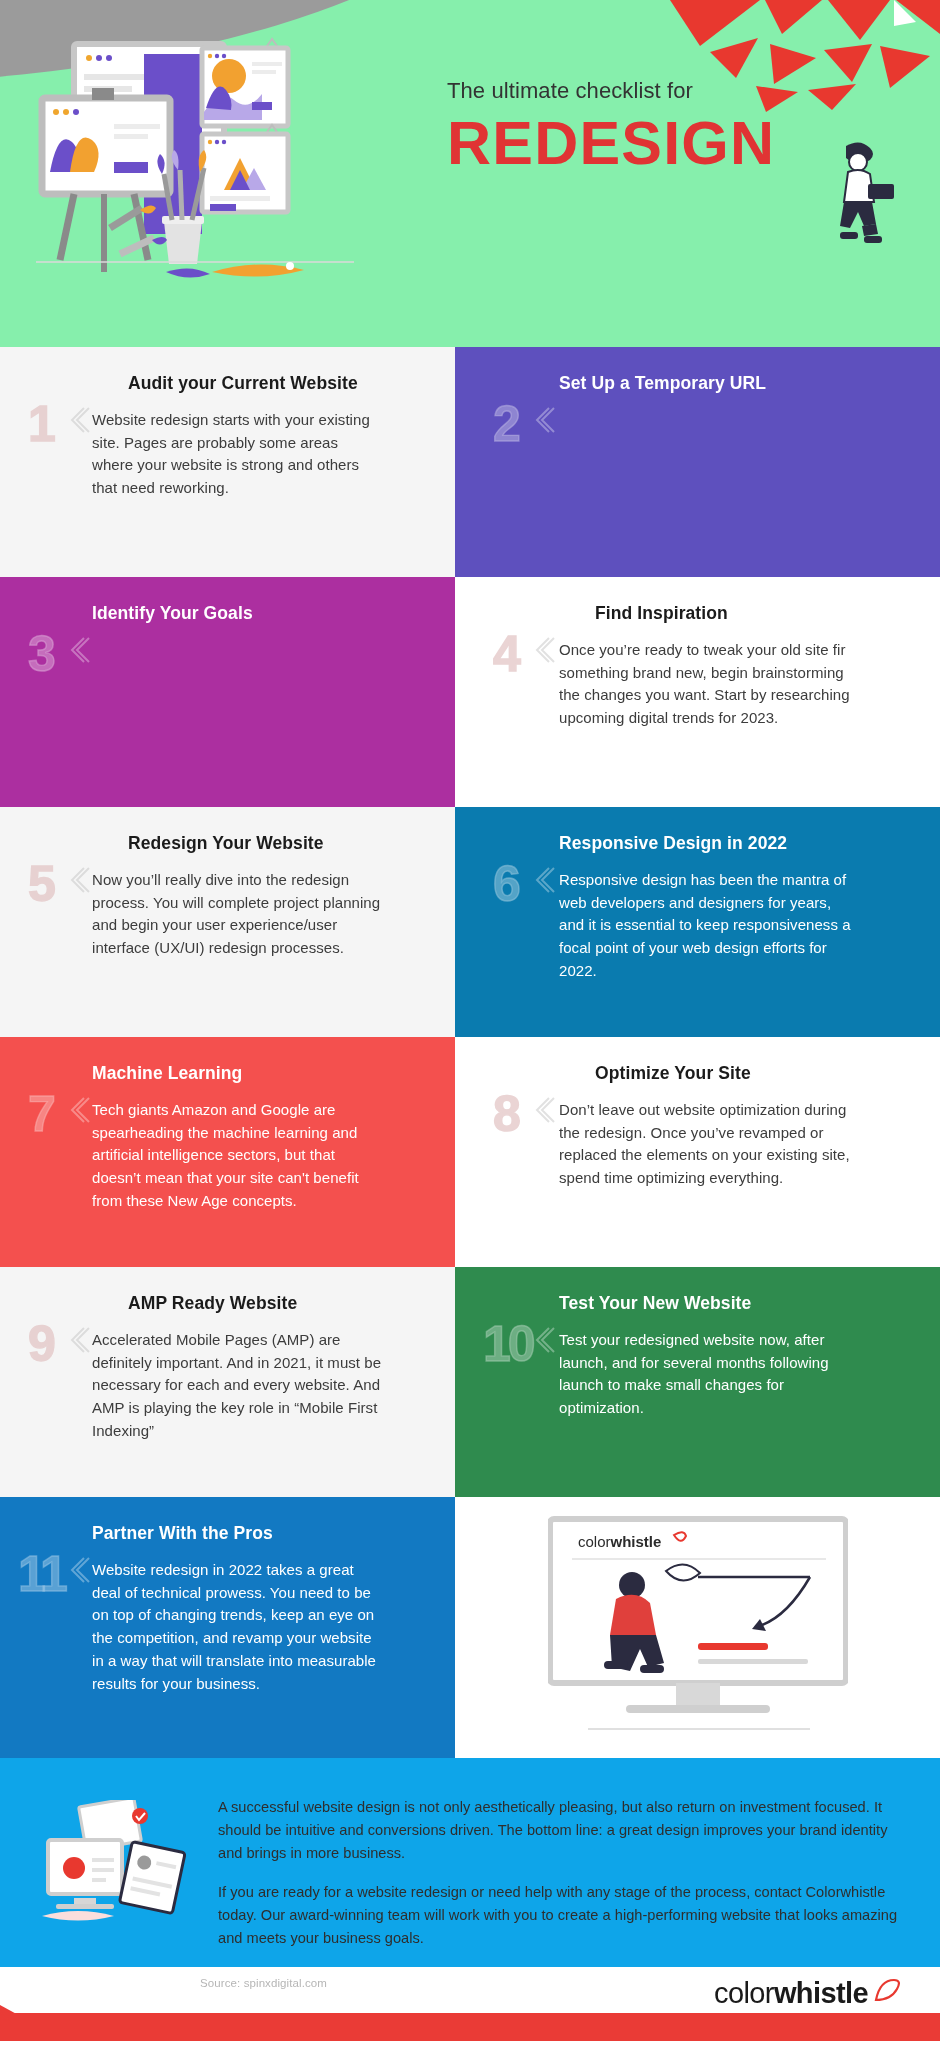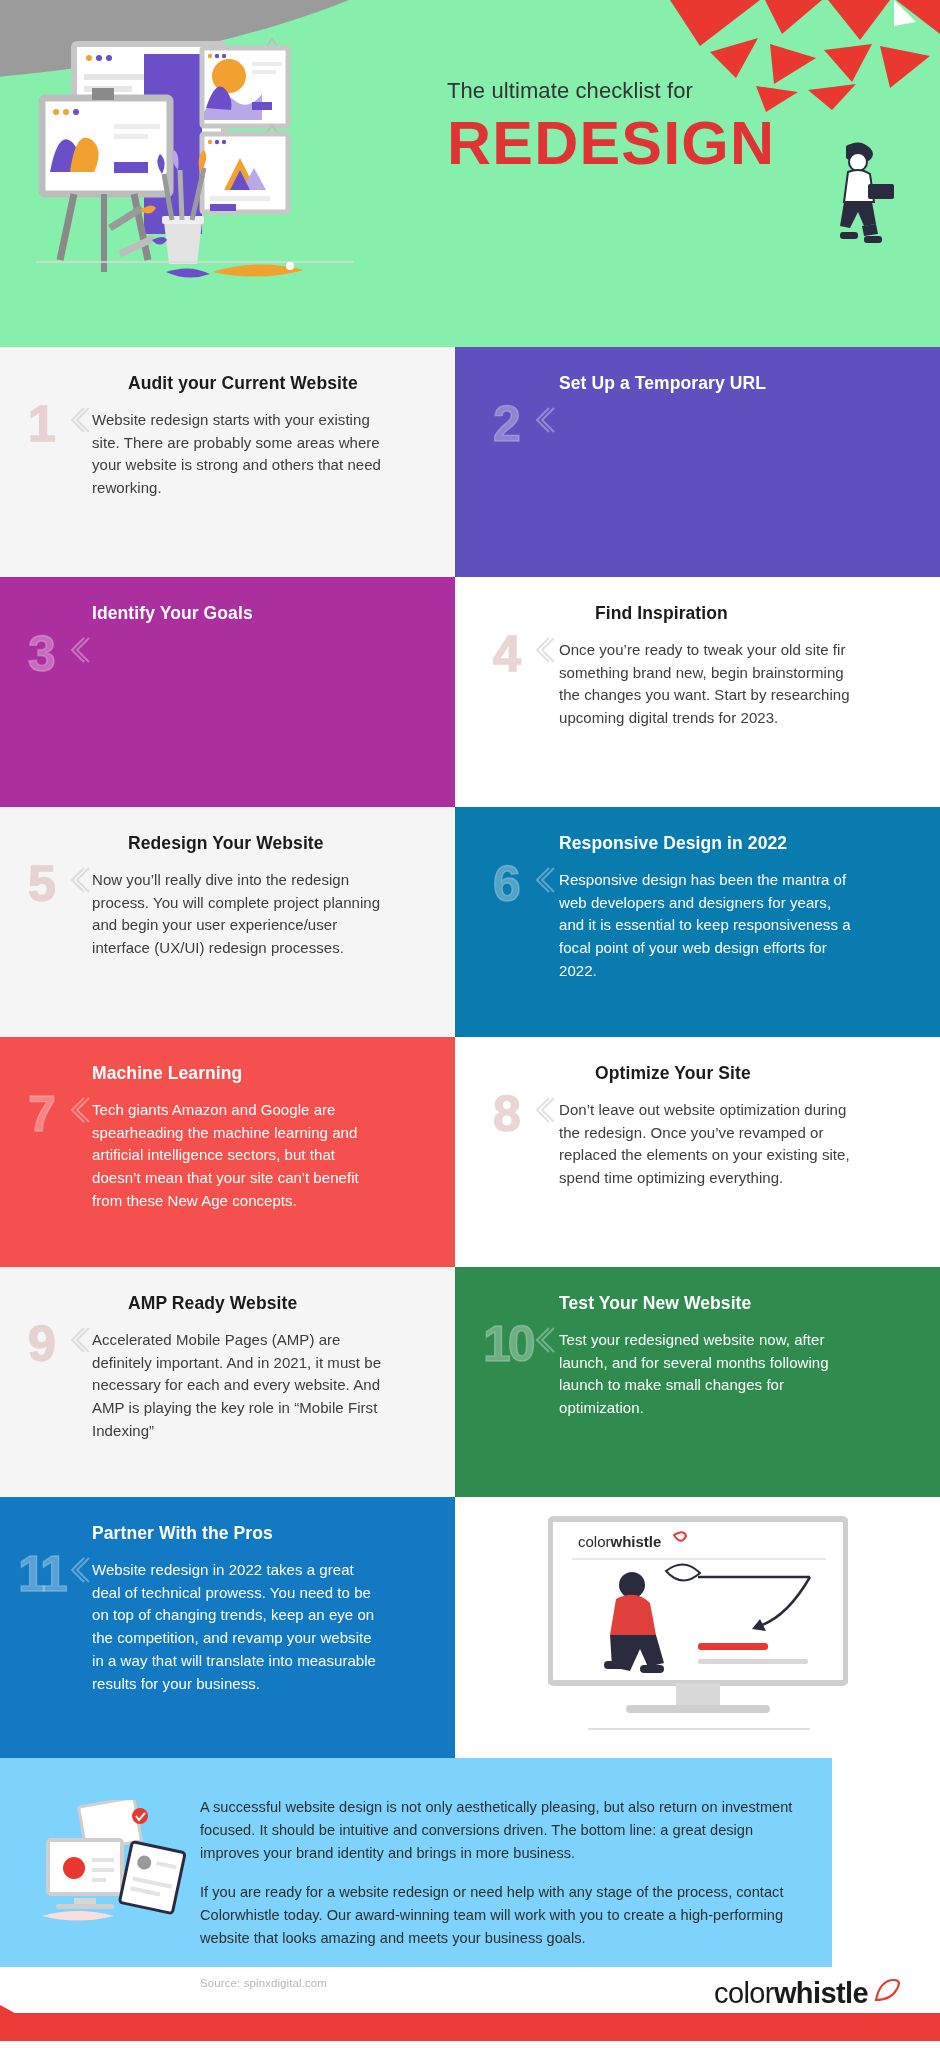--- a/index.html
+++ b/index.html
@@ -137,25 +137,25 @@
   .card.theme-color .chev svg   { stroke: rgba(255,255,255,.6); }
   .preview-cell {
     background: #ffffff;
     display: flex; align-items: center; justify-content: center;
     padding: 18px 0;
   }
 
   
   .footer {
     position: relative;
-    width: 832px;
-    background: #7dd3fc;
+    width: 940px;
+    background: #0ea5e9;
     padding: 34px 30px 0 30px;
     display: flex;
-    gap: 0;
+    gap: 18px;
   }
   .footer-art { width: 170px; flex: 0 0 170px; padding-top: 8px; }
   .footer-copy { flex: 1; padding-top: 4px; padding-right: 6px; }
   .footer-copy p {
     font-size: 14.6px;
     line-height: 1.56;
     color: #2e2e2e;
     margin-bottom: 17px;
     letter-spacing: .02px;
   }
@@ -298,21 +298,21 @@
 
     <div class="card left theme-light" style="background:#f5f5f5">
       <div class="card-num">1</div>
       <div class="chev">
         <svg viewBox="0 0 22 30" fill="none" stroke-width="2">
             <path d="M16 3 L4 15 L16 27"></path>
             <path d="M21 3 L9 15 L21 27"></path>
           </svg>
       </div>
       <div class="card-title">Audit your Current Website</div>
-      <div class="card-body">Website redesign starts with your existing site. There are probably some areas where your website is strong and others that need reworking.</div>
+      <div class="card-body">Website redesign starts with your existing site. Pages are probably some areas where your website is strong and others that need reworking.</div>
     </div>
 
     <div class="card right theme-color" style="background:#5E50BE">
       <div class="card-num">2</div>
       <div class="chev">
         <svg viewBox="0 0 22 30" fill="none" stroke-width="2">
             <path d="M16 3 L4 15 L16 27"></path>
             <path d="M21 3 L9 15 L21 27"></path>
           </svg>
       </div>

